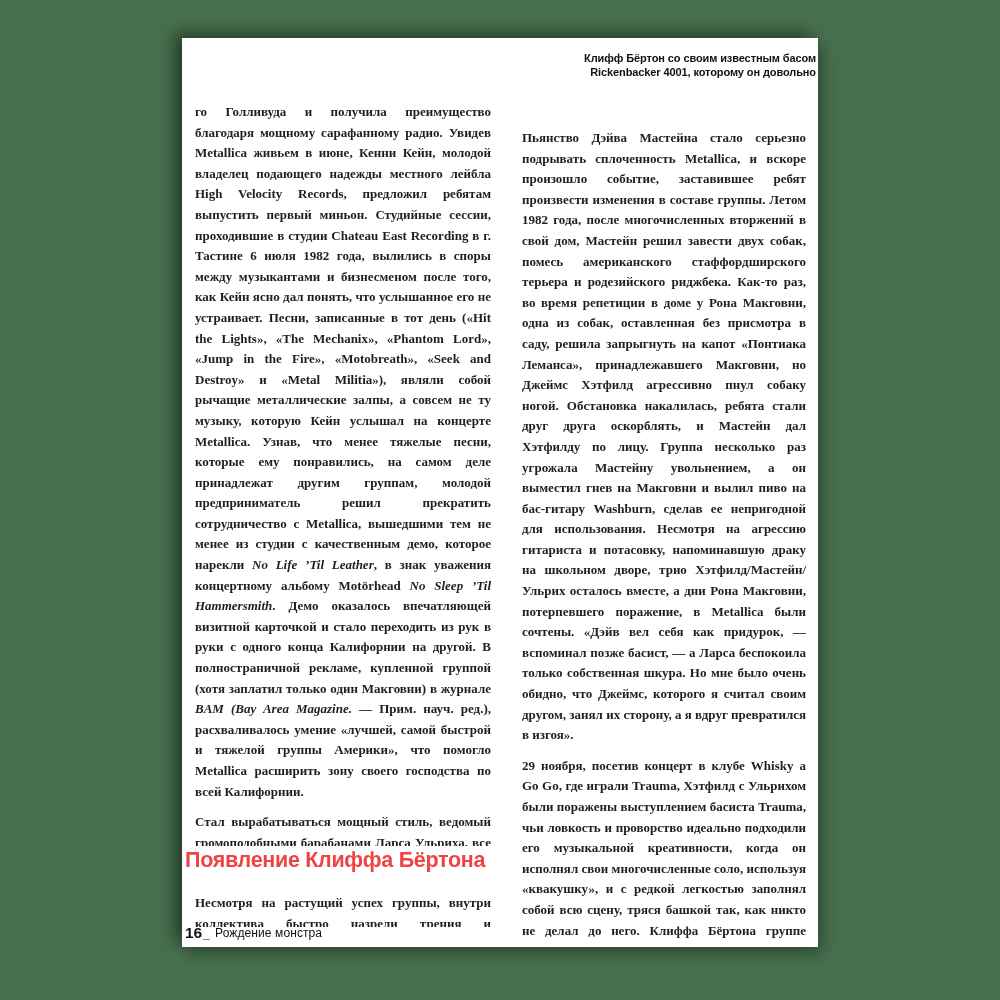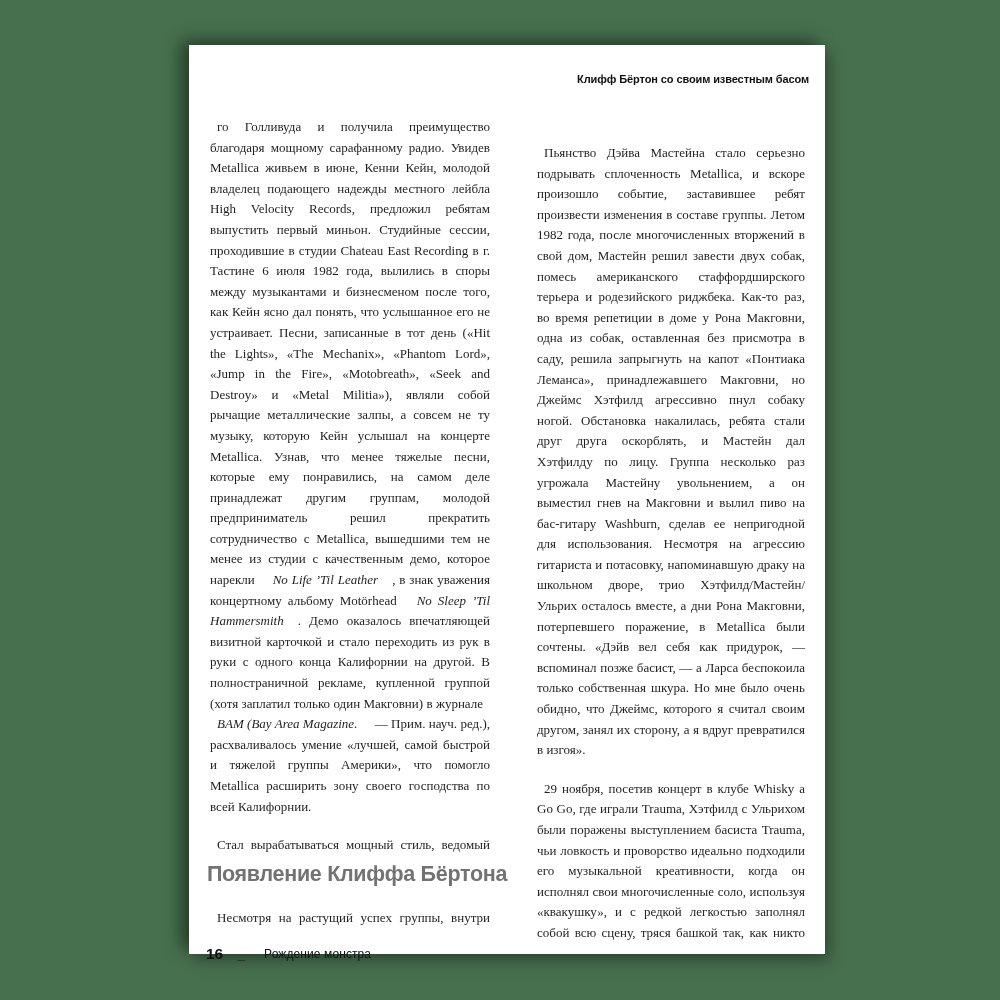--- a/index.html
+++ b/index.html
@@ -1,15 +1,15 @@
 <!DOCTYPE html>
 <html><head>
 <meta charset="utf-8">
 <style>
-  * { margin: 0; padding: 7px; box-sizing: border-box; }
+  * { margin: 0; padding: 0; box-sizing: border-box; }
   html, body {
     width: 1000px; height: 1000px;
     font-family: "Liberation Serif", serif;
     overflow: hidden;
   }
   body { background: #47704e; position: relative; }
 
   .book-page {
     position: absolute;
     left: 182px; top: 38px;
@@ -38,34 +38,33 @@
     overflow: hidden;
     font-size: 13px;
     line-height: 20.6px;
     color: #1f1f1f;
     text-align: justify;
   }
   .col-left-1  { left: 3px;  top: 54px;  width: 316px; height: 754px; }
   .col-left-2  { left: 3px;  top: 845px; width: 316px; height: 44px;  }
   .col-right   { left: 330px; top: 80px; width: 304px; height: 820px; }
 
-  .body-para { margin: 4px; }
+  .body-para { margin: 10px; font-weight: bold; }
   .italic { font-style: italic; }
 
   .section-heading {
     position: absolute;
     left: 3px; top: 810px;
     width: 330px;
     font-family: "Liberation Sans", sans-serif;
     font-weight: bold;
     font-size: 21.5px;
     letter-spacing: -0.3px;
-    color: #737373;
+    color: #ef4444;
     white-space: nowrap;
-    text-align: center;
   }
 
   .page-footer {
     position: absolute;
     left: 3px; top: 886px;
     display: flex;
     align-items: center;
     font-family: "Liberation Sans", sans-serif;
     color: #111111;
   }
@@ -85,20 +84,21 @@
     letter-spacing: 0.1px;
   }
 </style>
 </head>
 <body style="background: rgb(71, 112, 78);">
 
 <div class="book-page" style="background: rgb(255, 255, 255);">
 
   <div class="photo-caption">
     <div>Клифф Бёртон со своим известным басом</div>
+    <div>Rickenbacker 4001, которому он довольно</div>
   </div>
 
   <div class="text-block col-left-1">
       <p class="body-para"><span>го Голливуда и получила преимущество благодаря мощному сарафанному радио. Увидев Metallica живьем в июне, Кенни Кейн, молодой владелец подающего надежды местного лейбла High Velocity Records, предложил ребятам выпустить первый миньон. Студийные сессии, проходившие в студии Chateau East Recording в г. Тастине 6 июля 1982 года, вылились в споры между музыкантами и бизнесменом после того, как Кейн ясно дал понять, что услышанное его не устраивает. Песни, записанные в тот день («Hit the Lights», «The Mechanix», «Phantom Lord», «Jump in the Fire», «Motobreath», «Seek and Destroy» и «Metal Militia»), являли собой рычащие металлические залпы, а совсем не ту музыку, которую Кейн услышал на концерте Metallica. Узнав, что менее тяжелые песни, которые ему понравились, на самом деле принадлежат другим группам, молодой предприниматель решил прекратить сотрудничество с Metallica, вышедшими тем не менее из студии с качественным демо, которое нарекли </span><span class="italic">No Life ’Til Leather</span><span>, в знак уважения концертному альбому Motörhead </span><span class="italic">No Sleep ’Til Hammersmith</span><span>. Демо оказалось впечатляющей визитной карточкой и стало переходить из рук в руки с одного конца Калифорнии на другой. В полностраничной рекламе, купленной группой (хотя заплатил только один Макговни) в журнале </span><span class="italic">BAM (Bay Area Magazine.</span><span> — Прим. науч. ред.), расхваливалось умение «лучшей, самой быстрой и тяжелой группы Америки», что помогло Metallica расширить зону своего господства по всей Калифорнии.</span></p>
       <p class="body-para"><span>Стал вырабатываться мощный стиль, ведомый громоподобными барабанами Ларса Ульриха, все более уверенным и четким вокалом Джеймса Хэтфилда и молниеносными риффами Дэйва Мастейна. Публике нравилось, что она слышала, и она кайфовала на выступлениях группы, где царил дух рок-н-ролла, товарищества и дебоширства. «У нас все было общее: жилье, деньги, оборудование, вещества, алкоголь, девочки, — говорит Мастейн. — Мы потворствовали любым своим желаниям (и временами было чертовски весело)».</span></p>
     </div>
 
   <h2 class="section-heading">Появление Клиффа Бёртона</h2>
 
   <div class="text-block col-left-2">

